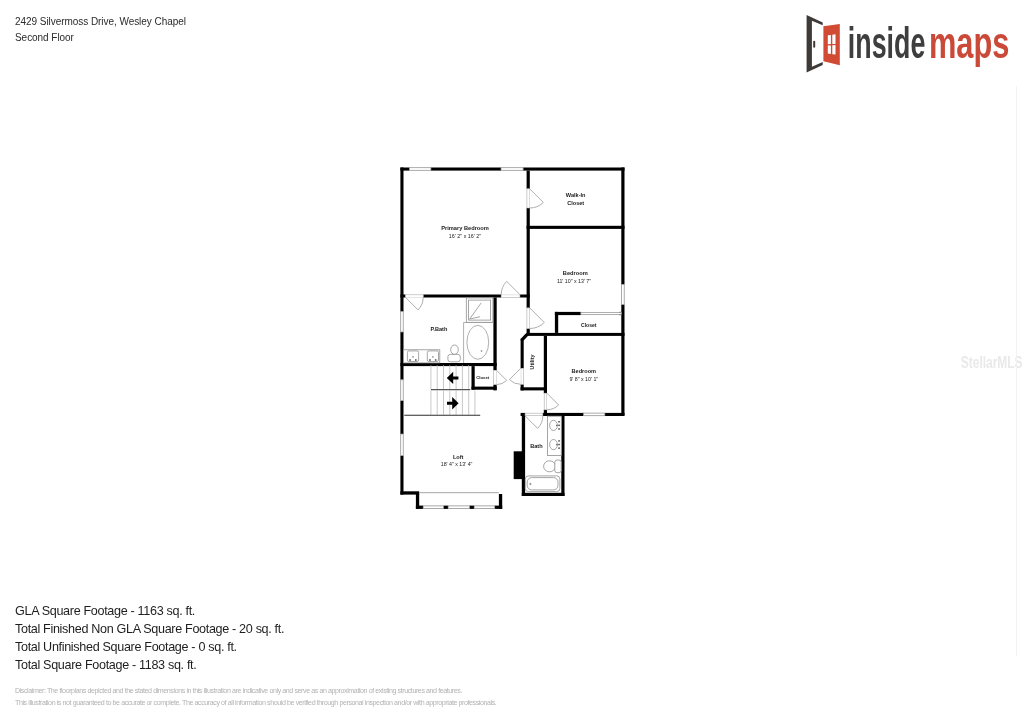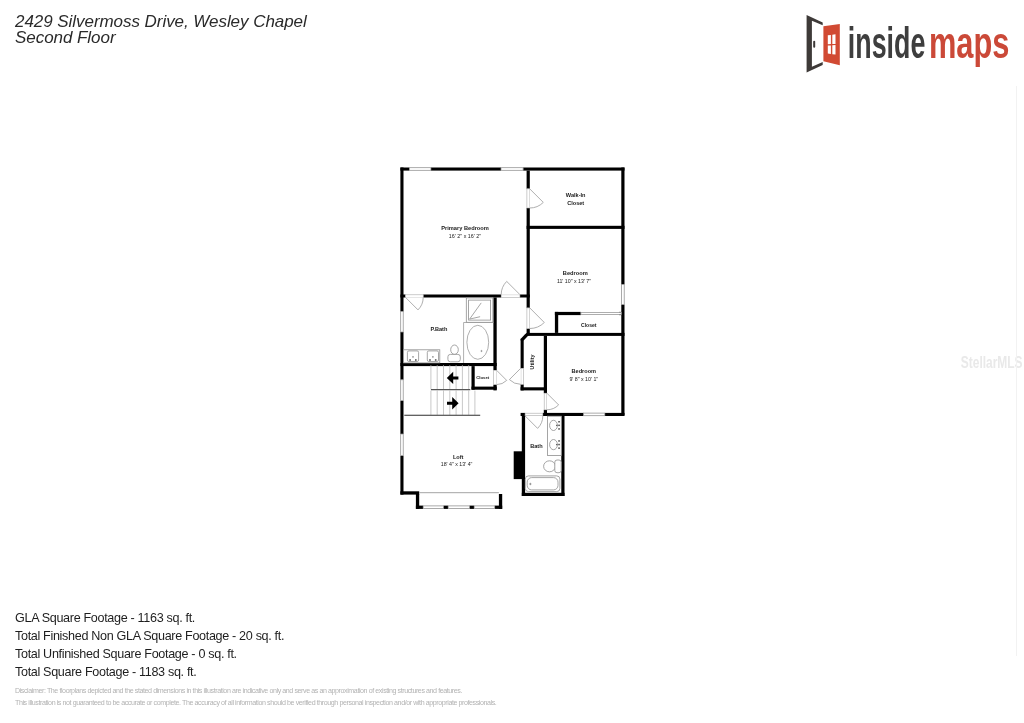--- a/index.html
+++ b/index.html
@@ -3,21 +3,21 @@
 <meta charset="utf-8">
 <style>
   html,body{margin:0;padding:0;}
   body{width:1024px;height:723px;background:#ffffff;overflow:hidden;position:relative;
        font-family:"Liberation Sans", sans-serif;}
   .abs{position:absolute;}
 </style>
 </head>
 <body>
 
-<div class="abs" style="left:15px;top:14px;font-size:17px;line-height:16.2px;color:#2a2a2a;letter-spacing:-0.05px;font-style:italic;">2429 Silvermoss Drive, Wesley Chapel<br>Second Floor</div>
+<div class="abs" style="left:15px;top:14px;font-size:10px;line-height:16.2px;color:#2a2a2a;letter-spacing:-0.05px;">2429 Silvermoss Drive, Wesley Chapel<br>Second Floor</div>
 
 <svg class="abs" style="left:795px;top:0px;" width="229" height="85" viewBox="795 0 229 85">
 
   <g>
     <path d="M806.6,14.9 L822.7,22.4 L822.7,25.3 L811.9,20.8 L811.9,66.7 L822.7,61.9 L822.7,64.9 L806.6,72.6 Z" fill="#3e3a38"></path>
     <rect x="813.2" y="40.7" width="2.0" height="7.0" rx="1" fill="#3e3a38"></rect>
   </g>
 
   <g>
     <polygon points="823.4,26.2 839.8,24.0 839.8,65.2 823.4,61.3" fill="#d14a33"></polygon>
@@ -416,15 +416,15 @@
     <text x="456.6" y="466.1" font-size="5.25">18' 4" x 13' 4"</text>
   </g>
 
   <g font-family="Liberation Sans" fill="#1a1a1a" text-anchor="middle">
     <text x="536.4" y="447.8" font-size="5.6" font-weight="bold">Bath</text>
   </g>
 
 </g>
 </svg>
 
-<div class="abs" style="left:15px;top:603.4px;font-size:12.6px;line-height:17.9px;color:#1e1e1e;letter-spacing:-0.33px;margin-top:7px;">GLA Square Footage - 1163 sq. ft.<br>Total Finished Non GLA Square Footage - 20 sq. ft.<br>Total Unfinished Square Footage - 0 sq. ft.<br>Total Square Footage - 1183 sq. ft.</div>
+<div class="abs" style="left:15px;top:603.4px;font-size:12.6px;line-height:17.9px;color:#1e1e1e;letter-spacing:-0.33px;">GLA Square Footage - 1163 sq. ft.<br>Total Finished Non GLA Square Footage - 20 sq. ft.<br>Total Unfinished Square Footage - 0 sq. ft.<br>Total Square Footage - 1183 sq. ft.</div>
 
 <div class="abs" style="left:15px;top:684.6px;font-size:7.1px;line-height:12.3px;color:#b2b2b2;letter-spacing:-0.42px;">Disclaimer: The floorplans depicted and the stated dimensions in this illustration are indicative only and serve as an approximation of existing structures and features.<br>This illustration is not guaranteed to be accurate or complete. The accuracy of all information should be verified through personal inspection and/or with appropriate professionals.</div>
 
 </body></html>

